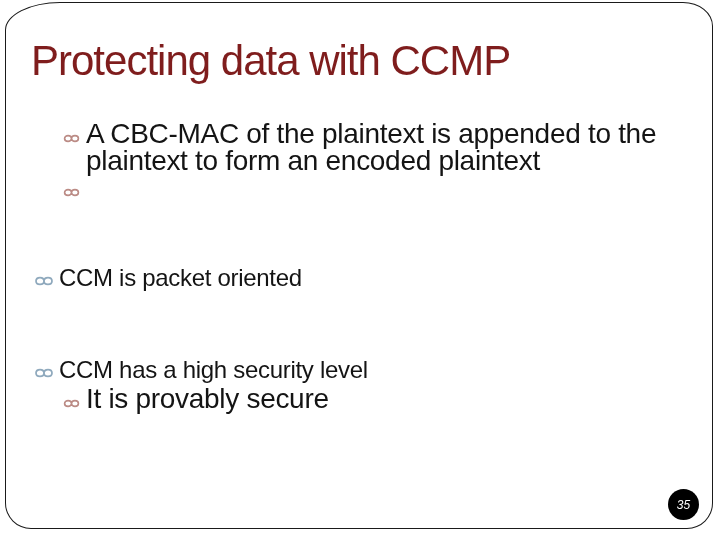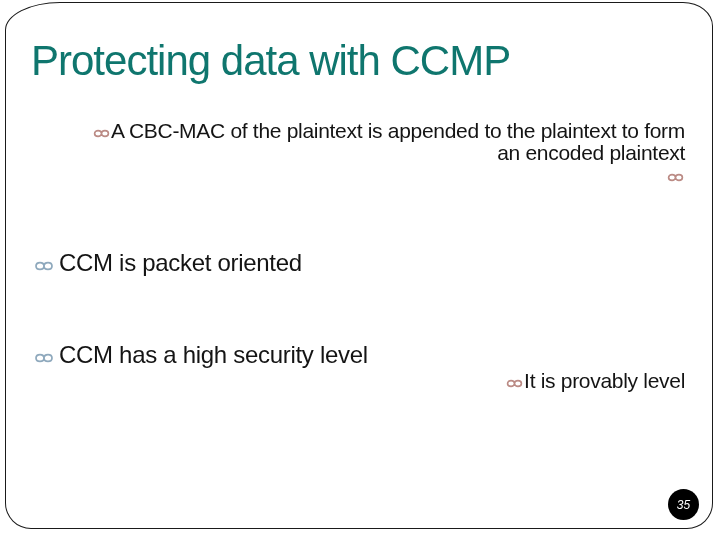--- a/index.html
+++ b/index.html
@@ -9,27 +9,27 @@
   }
   .border-frame{
     position:absolute;left:5px;top:2px;width:708px;height:527px;
     border:1px solid #1a1a1a;box-sizing:border-box;
     border-radius:55px 30px 26px 26px / 28px 24px 26px 26px;
     pointer-events:none;
   }
   .title{
     position:absolute;left:31px;top:38px;margin:0;
     font-size:42px;font-weight:400;letter-spacing:-1px;line-height:1.1;
-    color:#0f766e;white-space:nowrap;
+    color:#7f1d1d;white-space:nowrap;
   }
   .content{position:absolute;left:33px;top:120px;width:652px;}
   .item{padding-left:26px;text-indent:-26px;}
   .item .txt{letter-spacing:-0.3px;}
   .l1{font-size:24px;line-height:30px;}
-  .l2{font-size:21px;line-height:22px;margin-left:29px;text-align:right;}
+  .l2{font-size:28px;line-height:27px;margin-left:29px;}
   .l2{padding-left:24px;text-indent:-24px;}
   .gap-before{margin-top:62px;}
   .bullet{display:inline-block;text-indent:0;vertical-align:baseline;}
   .l1 .bullet{width:26px;}
   .l2 .bullet{width:24px;}
   .bullet svg{display:inline-block;vertical-align:-1px;}
   .b1 svg path{stroke:#8fa9bd;}
   .b2 svg path{stroke:#bb8b85;}
   .page-badge{
     position:absolute;left:668px;top:489px;width:31px;height:31px;border-radius:50%;
@@ -69,21 +69,21 @@
 
     <div class="item l1 gap-before">
       <span class="bullet b1"><svg width="22" height="12" viewBox="0 0 22 12">
             <path d="M11,6 C11,1.5 3,1.5 3,6 C3,10.5 11,10.5 11,6 C11,1.5 19,1.5 19,6 C19,10.5 11,10.5 11,6 Z" fill="none" stroke-width="1.7"></path>
           </svg></span><span class="txt">CCM has a high security level</span>
     </div>
 
     <div class="item l2">
       <span class="bullet b2"><svg width="19" height="11" viewBox="0 0 22 12">
             <path d="M11,6 C11,1.5 3,1.5 3,6 C3,10.5 11,10.5 11,6 C11,1.5 19,1.5 19,6 C19,10.5 11,10.5 11,6 Z" fill="none" stroke-width="1.9"></path>
-          </svg></span><span class="txt">It is provably level</span>
+          </svg></span><span class="txt">It is provably secure</span>
     </div>
 
   </div>
 
   <div class="page-badge">
     <span>35</span>
   </div>
 </div>
 
 </body></html>

